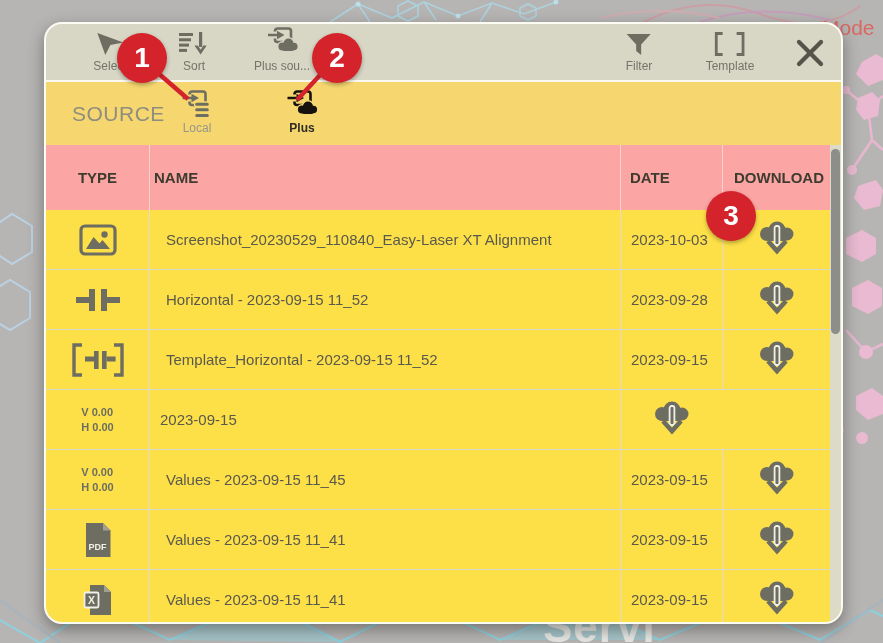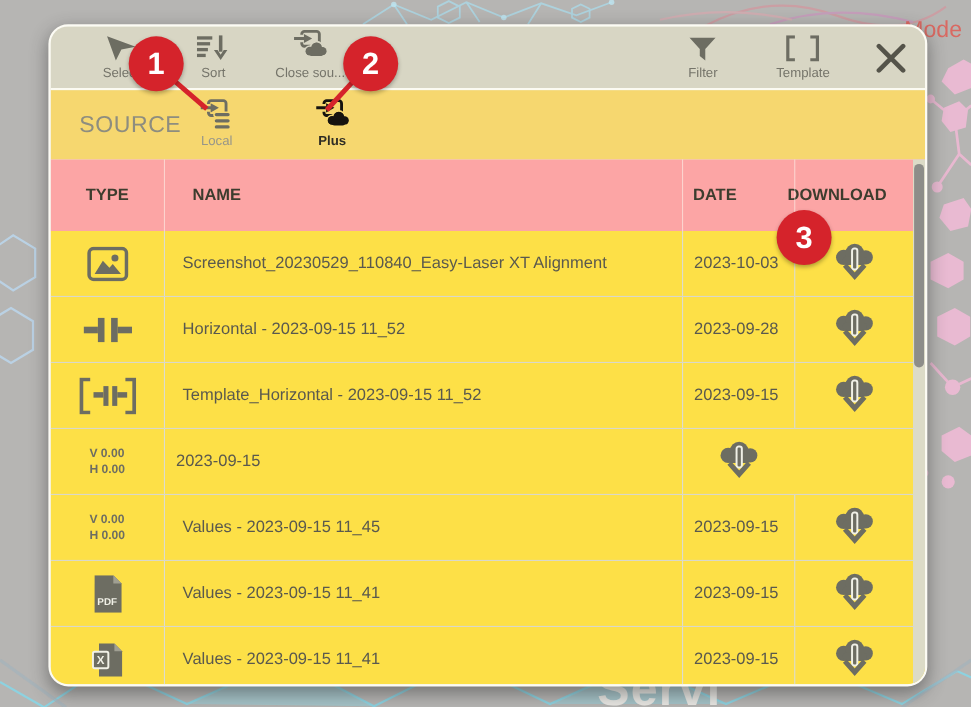--- a/index.html
+++ b/index.html
@@ -30,24 +30,24 @@
   .sitem{position:absolute;top:7px;transform:translateX(-50%);display:flex;flex-direction:column;
          align-items:center;}
   .sitem .ticon{height:30px;display:flex;align-items:flex-end;}
   .slabel{margin-top:2px;font-size:12px;color:#97968a;white-space:nowrap;}
   .slabel.active{color:#2e2c24;font-weight:bold;}
 
   .thead{position:absolute;left:0;top:121px;width:100%;height:65px;background:#fca5a5;}
   .hcell{position:absolute;top:0;height:100%;display:flex;align-items:center;
          font-size:15px;font-weight:600;color:#3d3c2e;}
   .h-type{left:0;width:103px;justify-content:center;}
-  .h-name{left:129px;}
+  .h-name{left:108px;}
   .h-date{left:584px;}
   .h-download{left:574px;width:210px;justify-content:flex-end;padding-right:6px;box-sizing:border-box;}
-  .h-download span{width:108px;text-align:left;}
+  .h-download span{width:108px;text-align:right;}
   .hsep{position:absolute;top:0;bottom:0;width:1px;background:rgba(252,250,240,.55);}
 
   .tbody{position:absolute;left:0;top:186px;right:0;bottom:0;overflow:hidden;background:#fde047;}
   .trow{height:59px;border-bottom:1px solid #d9d8ca;display:grid;
         grid-template-columns:103px 471px 102px 108px;}
   .cell{display:flex;align-items:center;overflow:hidden;}
   .c-type{justify-content:center;}
   .c-name{border-left:1px solid #dddccf;padding-left:16px;font-size:15px;color:#5a594e;white-space:nowrap;}
   .c-date{border-left:1px solid #dddccf;padding-left:10px;font-size:15px;color:#5a594e;white-space:nowrap;}
   .c-dl{border-left:1px solid #dddccf;justify-content:center;}
@@ -181,21 +181,21 @@
                 </g>
                 <g fill="#6d6d62">
                   <circle cx="4.5" cy="8.5" r="4.05"></circle>
                   <circle cx="10.5" cy="5.5" r="4.95"></circle>
                   <circle cx="15.8" cy="8.5" r="3.7800000000000002"></circle>
                   <rect x="4" y="7.5" width="12.5" height="5.5" rx="2.7"></rect>
                 </g>
               </g>
             </svg>
           </span>
-        <span class="tlabel">Close sou...</span>
+        <span class="tlabel">Plus sou...</span>
       </div>
       <div class="titem" style="left:593px">
         <span class="ticon">
             <svg width="26" height="22" viewBox="0 0 26 22">
               <polygon points="1,0 25,0 15.5,10.5 15.5,21 10.5,17 10.5,10.5" fill="#6d6d62"></polygon>
             </svg>
           </span>
         <span class="tlabel">Filter</span>
       </div>
       <div class="titem" style="left:684px">

